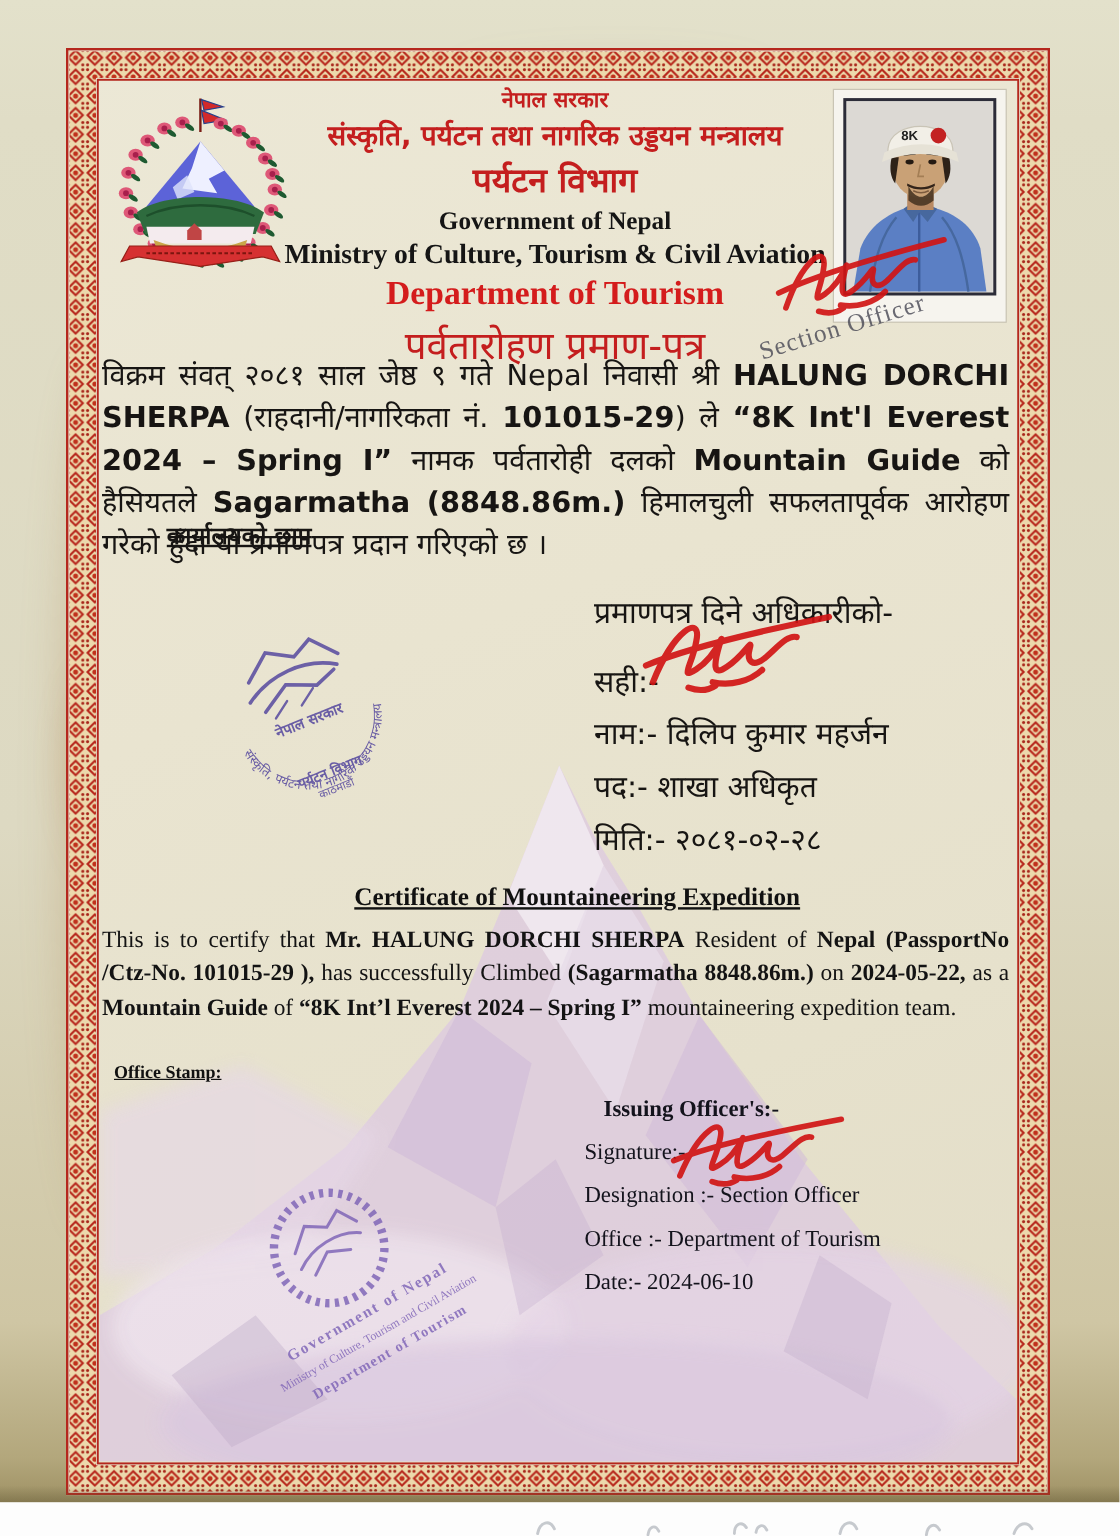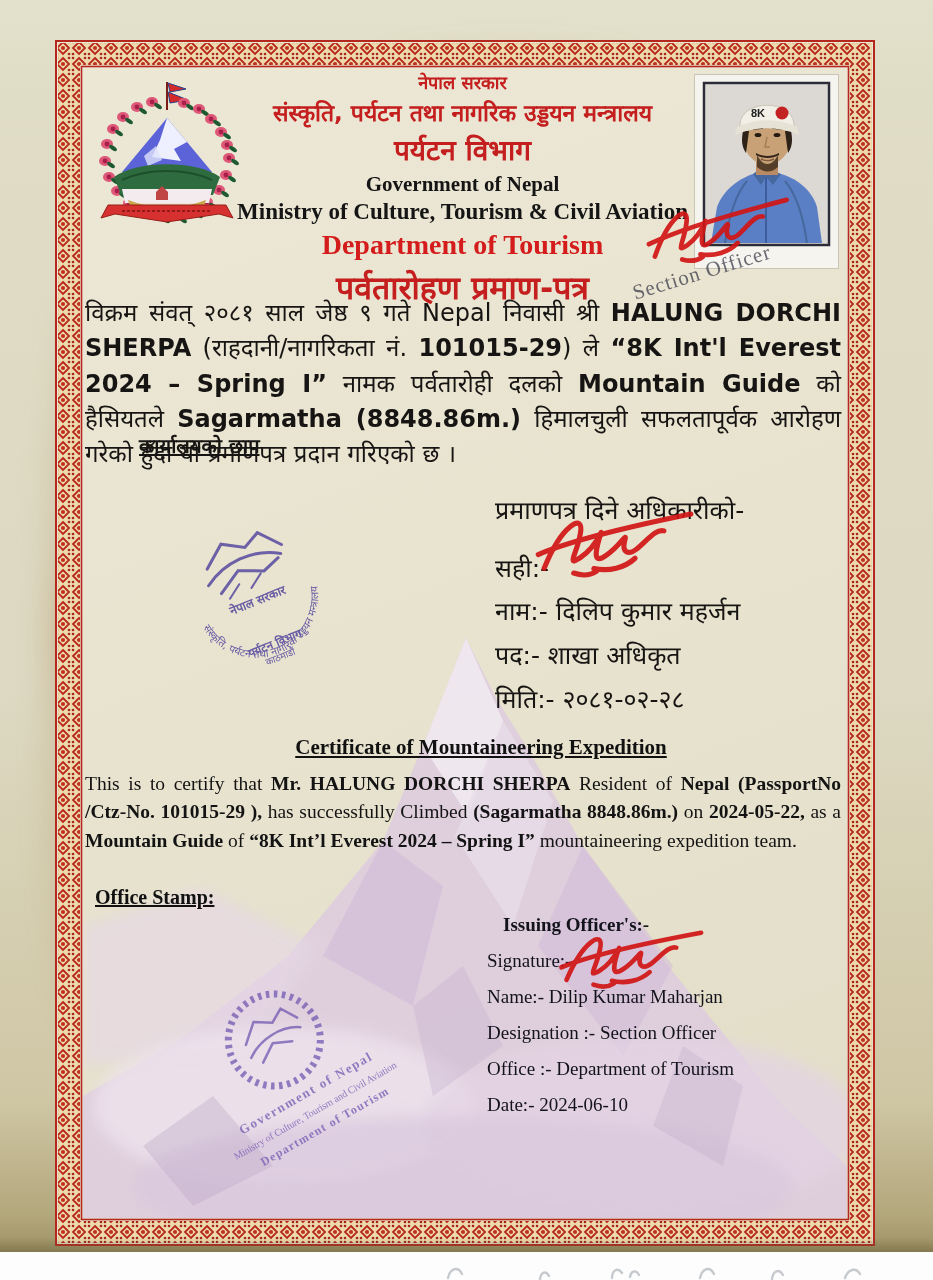--- a/index.html
+++ b/index.html
@@ -16,39 +16,39 @@
   .hdr{position:absolute;left:135px;right:140px;top:2px;text-align:center;z-index:5;}
   .hdr div{white-space:nowrap;}
   .np{font-family:"DejaVu Sans","Liberation Sans",sans-serif;}
   .red{color:#c41e1e;}
   .h-np1{font-size:18px;font-weight:bold;}
   .h-np2{font-size:23px;font-weight:bold;margin-top:2px;}
   .h-np3{font-size:28px;font-weight:bold;margin-top:2px;}
   .h-en1{font-family:"Liberation Serif",serif;font-size:21px;font-weight:bold;color:#151515;margin-top:4px;}
   .h-en2{font-family:"Liberation Serif",serif;font-size:23px;font-weight:bold;color:#151515;margin-top:2px;}
   .h-en3{font-family:"Liberation Serif",serif;font-size:28px;font-weight:bold;color:#d41c1c;margin-top:4px;}
-  .h-np4{font-size:32px;font-weight:bold;margin-top:4px;}
+  .h-np4{font-size:32px;font-weight:normal;margin-top:4px;}
   
   .para-np{position:absolute;left:2px;right:6px;top:228px;font-size:24px;line-height:1.47;color:#171513;
     text-align:justify;z-index:5;}
   .para-np .b{font-weight:bold;}
   .seal-label{position:absolute;left:8px;top:364px;font-size:20px;font-weight:bold;color:#171513;
     text-decoration:underline;z-index:5;margin-left:48px;}
   .np-officer{position:absolute;left:412px;top:424px;font-size:25px;color:#171513;z-index:5;}
   .np-officer .hd{margin-bottom:24px;}
   .np-officer div{margin-bottom:10px;}
   .np-officer .sp{margin-bottom:9px;}
   .en-title{position:absolute;left:0;right:0;top:667px;text-align:center;
     font-family:"Liberation Serif",serif;font-size:21px;font-weight:bold;color:#111;
     text-decoration:underline;z-index:5;padding-left:32px;}
   .para-en{position:absolute;left:2px;right:6px;top:702px;font-family:"Liberation Serif",serif;
     font-size:19.5px;line-height:1.46;color:#131313;text-align:justify;z-index:5;}
   .para-en .b{font-weight:bold;}
   .stamp-label{position:absolute;left:12px;top:818px;font-family:"Liberation Serif",serif;
-    font-size:20px;font-weight:bold;color:#111;text-decoration:underline;z-index:5;}
+    font-size:15px;font-weight:bold;color:#111;text-decoration:underline;z-index:5;}
   .en-officer{position:absolute;left:404px;top:846px;font-family:"Liberation Serif",serif;
     font-size:19px;color:#13131c;z-index:5;}
   .en-officer div{margin-bottom:14px;}
   .en-officer .hd{font-weight:bold;margin-left:16px;}
   
   .photo{position:absolute;left:612px;top:7px;width:143px;height:193px;background:#f6f4ee;
     box-shadow:0 0 0 1px #c9c4b4;z-index:4;}
   .section-stamp{position:absolute;left:545px;top:178px;width:240px;
     font-family:"Liberation Serif",serif;font-size:21px;color:rgba(70,70,82,.8);
     transform:rotate(-17deg);letter-spacing:1px;z-index:6;white-space:nowrap;}
@@ -256,21 +256,20 @@
 
       <div class="en-title">Certificate of Mountaineering Expedition</div>
 
       <div class="para-en"><span>This is to certify that </span><span class="b">Mr. HALUNG DORCHI SHERPA</span><span> Resident of </span><span class="b">Nepal (PassportNo /Ctz-No. 101015-29 ),</span><span> has successfully Climbed </span><span class="b">(Sagarmatha 8848.86m.)</span><span> on </span><span class="b">2024-05-22,</span><span> as a </span><span class="b">Mountain Guide</span><span> of </span><span class="b">“8K Int’l Everest 2024 – Spring I”</span><span> mountaineering expedition team.</span></div>
 
       <div class="stamp-label">Office Stamp:</div>
 
       <div class="en-officer">
         <div class="hd">Issuing Officer's:-</div>
         <div>Signature:-</div>
-        <div>Name:- Dilip Kumar Maharjan</div>
         <div>Designation :- Section Officer</div>
         <div>Office :- Department of Tourism</div>
         <div>Date:- 2024-06-10</div>
       </div>
       <svg class="sig" style="left:474px;top:856px;transform:rotate(-6deg);" width="150" height="66" viewBox="0 0 160 70">
           <use href="#sig"></use>
         </svg>
 
       <svg class="stamp" style="left:112px;top:905px;transform:rotate(-30deg);" width="195" height="195" viewBox="0 0 195 195">
         <g opacity="0.8">

